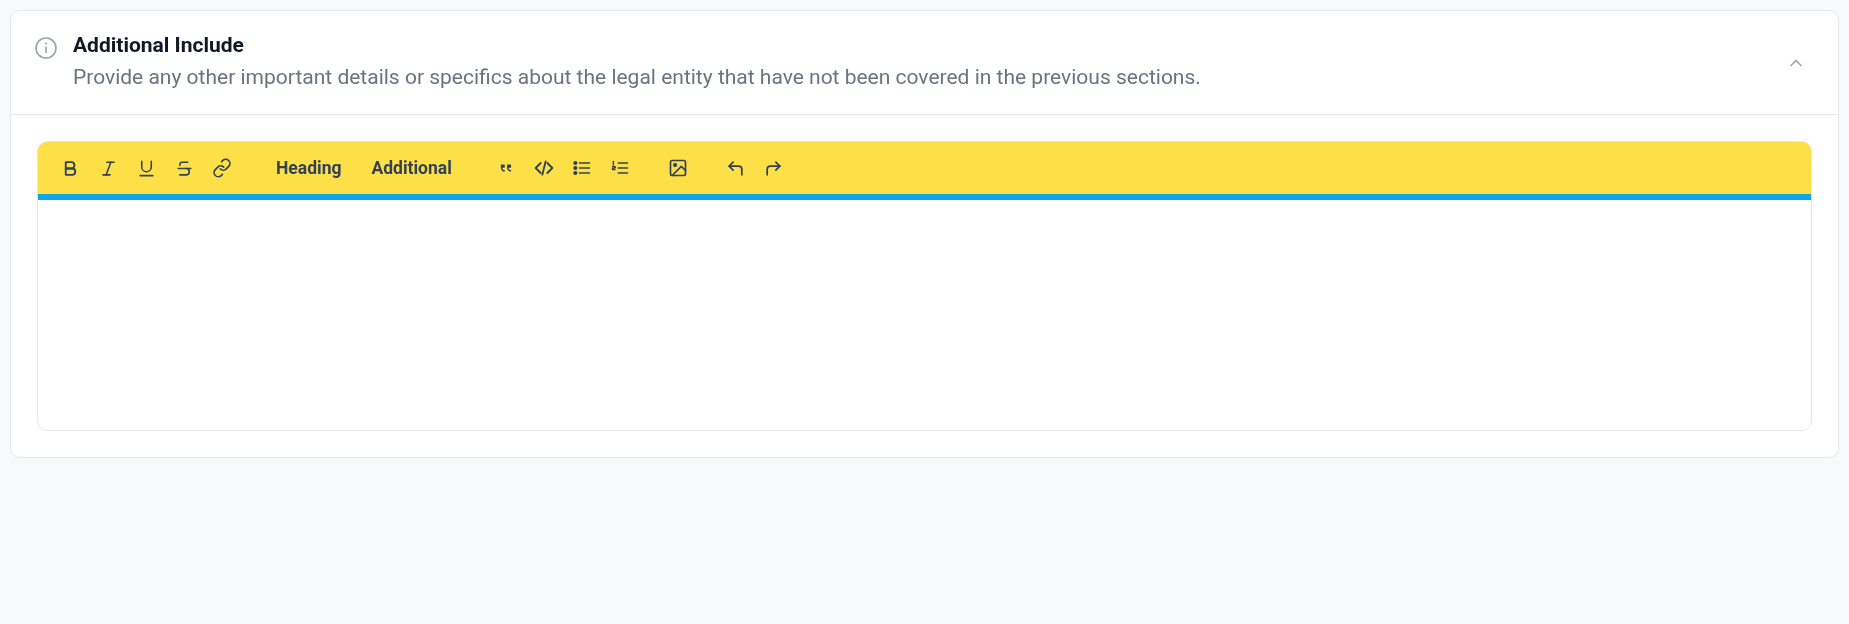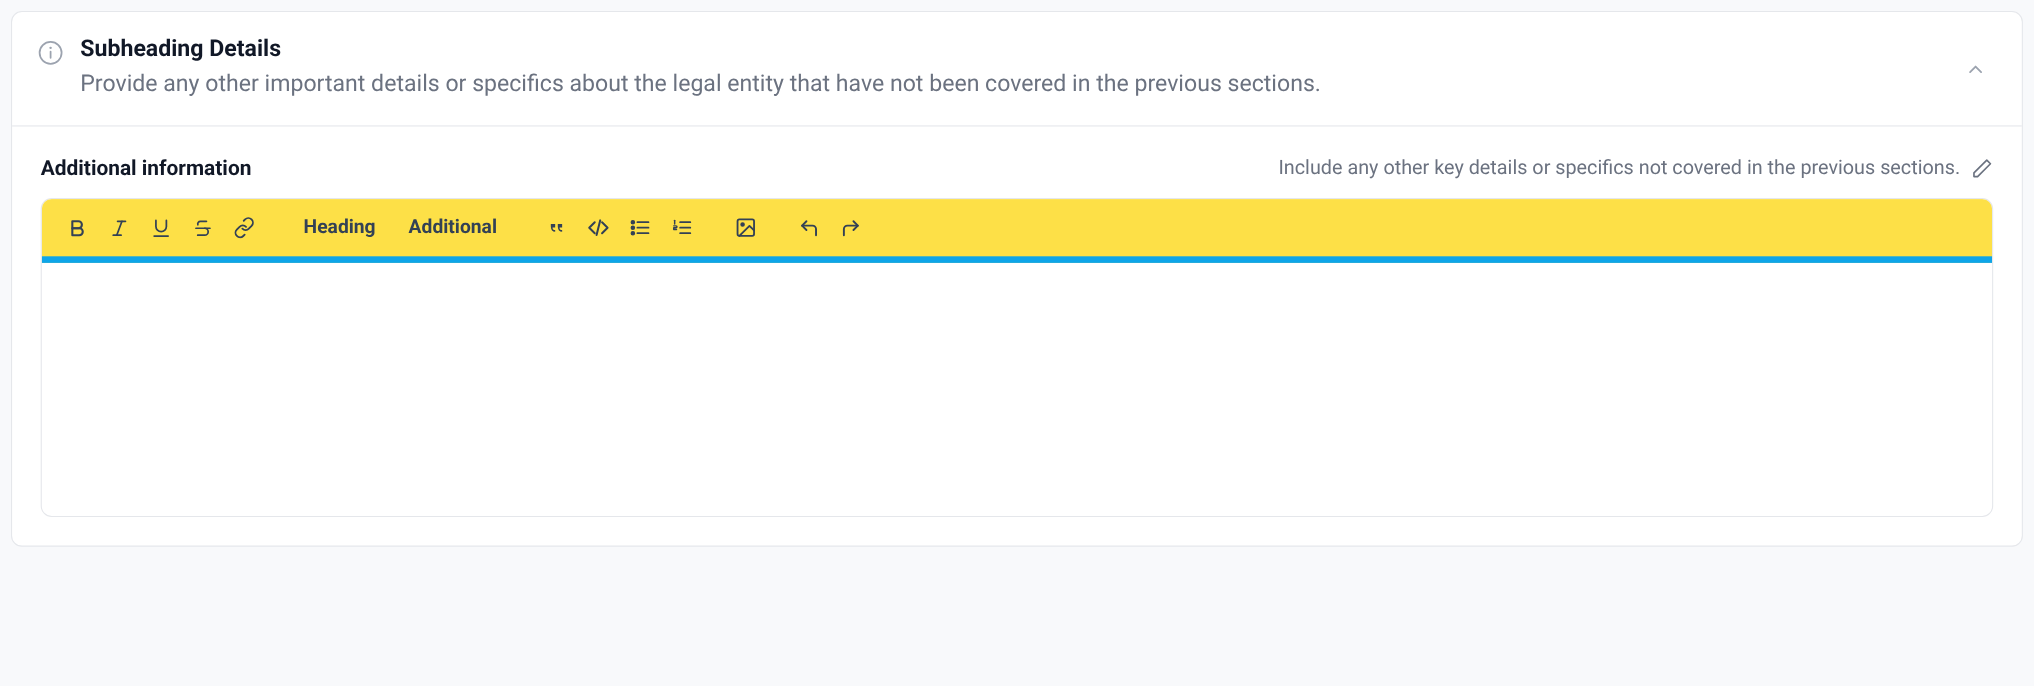--- a/index.html
+++ b/index.html
@@ -123,42 +123,31 @@
 
   <div class="panel-header">
     <div class="info-icon">
       <svg width="24" height="24" viewBox="0 0 24 24" fill="none" stroke="currentColor" stroke-width="1.6">
         <circle cx="12" cy="12" r="10"></circle>
         <line x1="12" y1="11" x2="12" y2="16.5" stroke-linecap="round"></line>
         <circle cx="12" cy="7.5" r="1.1" fill="currentColor" stroke="none"></circle>
       </svg>
     </div>
     <div class="header-text">
-      <h2>Subheading Details</h2>
+      <h2>Additional Include</h2>
       <p>Provide any other important details or specifics about the legal entity that have not been covered in the previous sections.</p>
     </div>
     <div class="collapse-toggle">
       <svg width="20" height="20" viewBox="0 0 24 24" fill="none" stroke="currentColor" stroke-width="2" stroke-linecap="round" stroke-linejoin="round">
         <polyline points="18 15 12 9 6 15"></polyline>
       </svg>
     </div>
   </div>
 
   <div class="panel-body">
-    <div class="field-header">
-      <div class="field-label">Additional information</div>
-      <div class="field-hint">
-        <span>Include any other key details or specifics not covered in the previous sections.</span>
-        <span class="edit-icon">
-          <svg width="20" height="20" viewBox="0 0 24 24" fill="none" stroke="currentColor" stroke-width="1.8" stroke-linecap="round" stroke-linejoin="round">
-            <path d="M17 3l4 4L7 21H3v-4L17 3z"></path>
-          </svg>
-        </span>
-      </div>
-    </div>
 
     <div class="editor">
       <div class="toolbar">
 
         <div class="tbtn">
           <svg width="19" height="19" viewBox="0 0 24 24" fill="none" stroke="currentColor" stroke-width="2.4" stroke-linecap="round" stroke-linejoin="round">
             <path d="M6 4h7a4 4 0 0 1 0 8H6z"></path>
               <path d="M6 12h8a4 4 0 0 1 0 8H6z"></path>
           </svg>
         </div>

